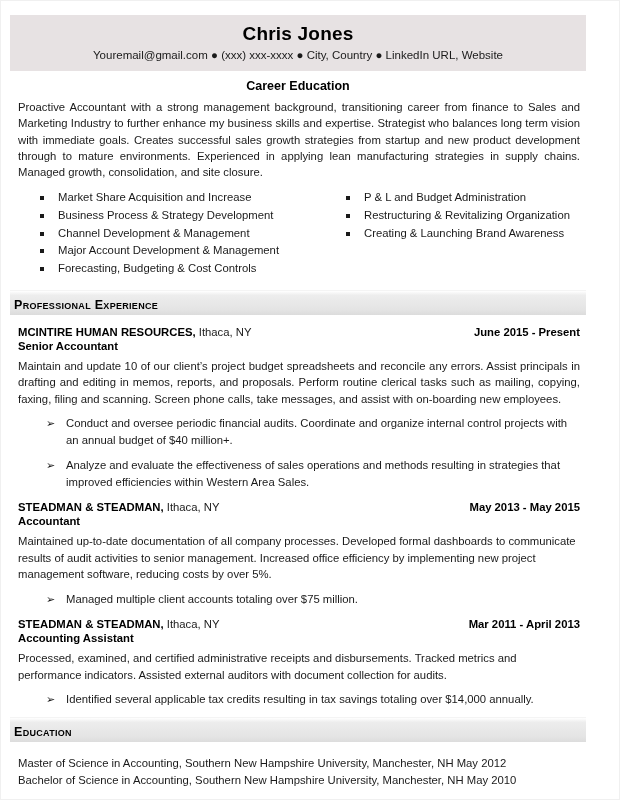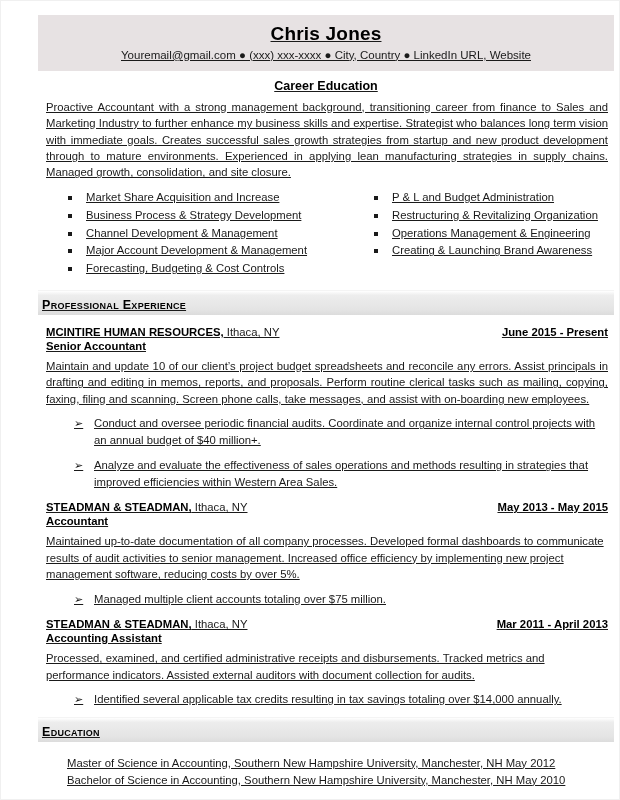--- a/index.html
+++ b/index.html
@@ -18,24 +18,23 @@
     position: relative;
     width: 620px;
     height: 800px;
     box-sizing: border-box;
     background: #ffffff;
     border: 1px solid #f0f0f0;
     padding: 0;
   }
   .sheet {
     position: absolute;
-    left: 37px;
+    left: 9px;
     top: 14px;
     width: 576px;
-    text-decoration: underline;
   }
 
   
   .header-band {
     background: #e7e2e3;
     padding: 7px 0 8px 0;
     text-align: center;
   }
   .name {
     font-size: 19px;
@@ -188,21 +187,20 @@
 
   
   .edu-block {
     padding: 0 6px 0 8px;
     margin-top: 13px;
   }
   .edu-line {
     font-size: 11.3px;
     line-height: 1.5;
     color: #1a1a1a;
-    margin-left: 21px;
   }
 </style>
 </head>
 <body>
 
 <div class="page">
   <div class="sheet">
 
     <div class="header-band">
       <div class="name">Chris Jones</div>
@@ -236,24 +234,20 @@
         </div>
       </div>
       <div class="skills-col right">
         <div class="skill-item">
           <span class="sq-bullet"></span>
           <span>P &amp; L and Budget Administration</span>
         </div>
         <div class="skill-item">
           <span class="sq-bullet"></span>
           <span>Restructuring &amp; Revitalizing Organization</span>
-        </div>
-        <div class="skill-item">
-          <span class="sq-bullet"></span>
-          <span>Operations Management &amp; Engineering</span>
         </div>
         <div class="skill-item">
           <span class="sq-bullet"></span>
           <span>Creating &amp; Launching Brand Awareness</span>
         </div>
       </div>
     </div>
 
     <div class="section-bar">
       <span class="section-title">Professional Experience</span>

